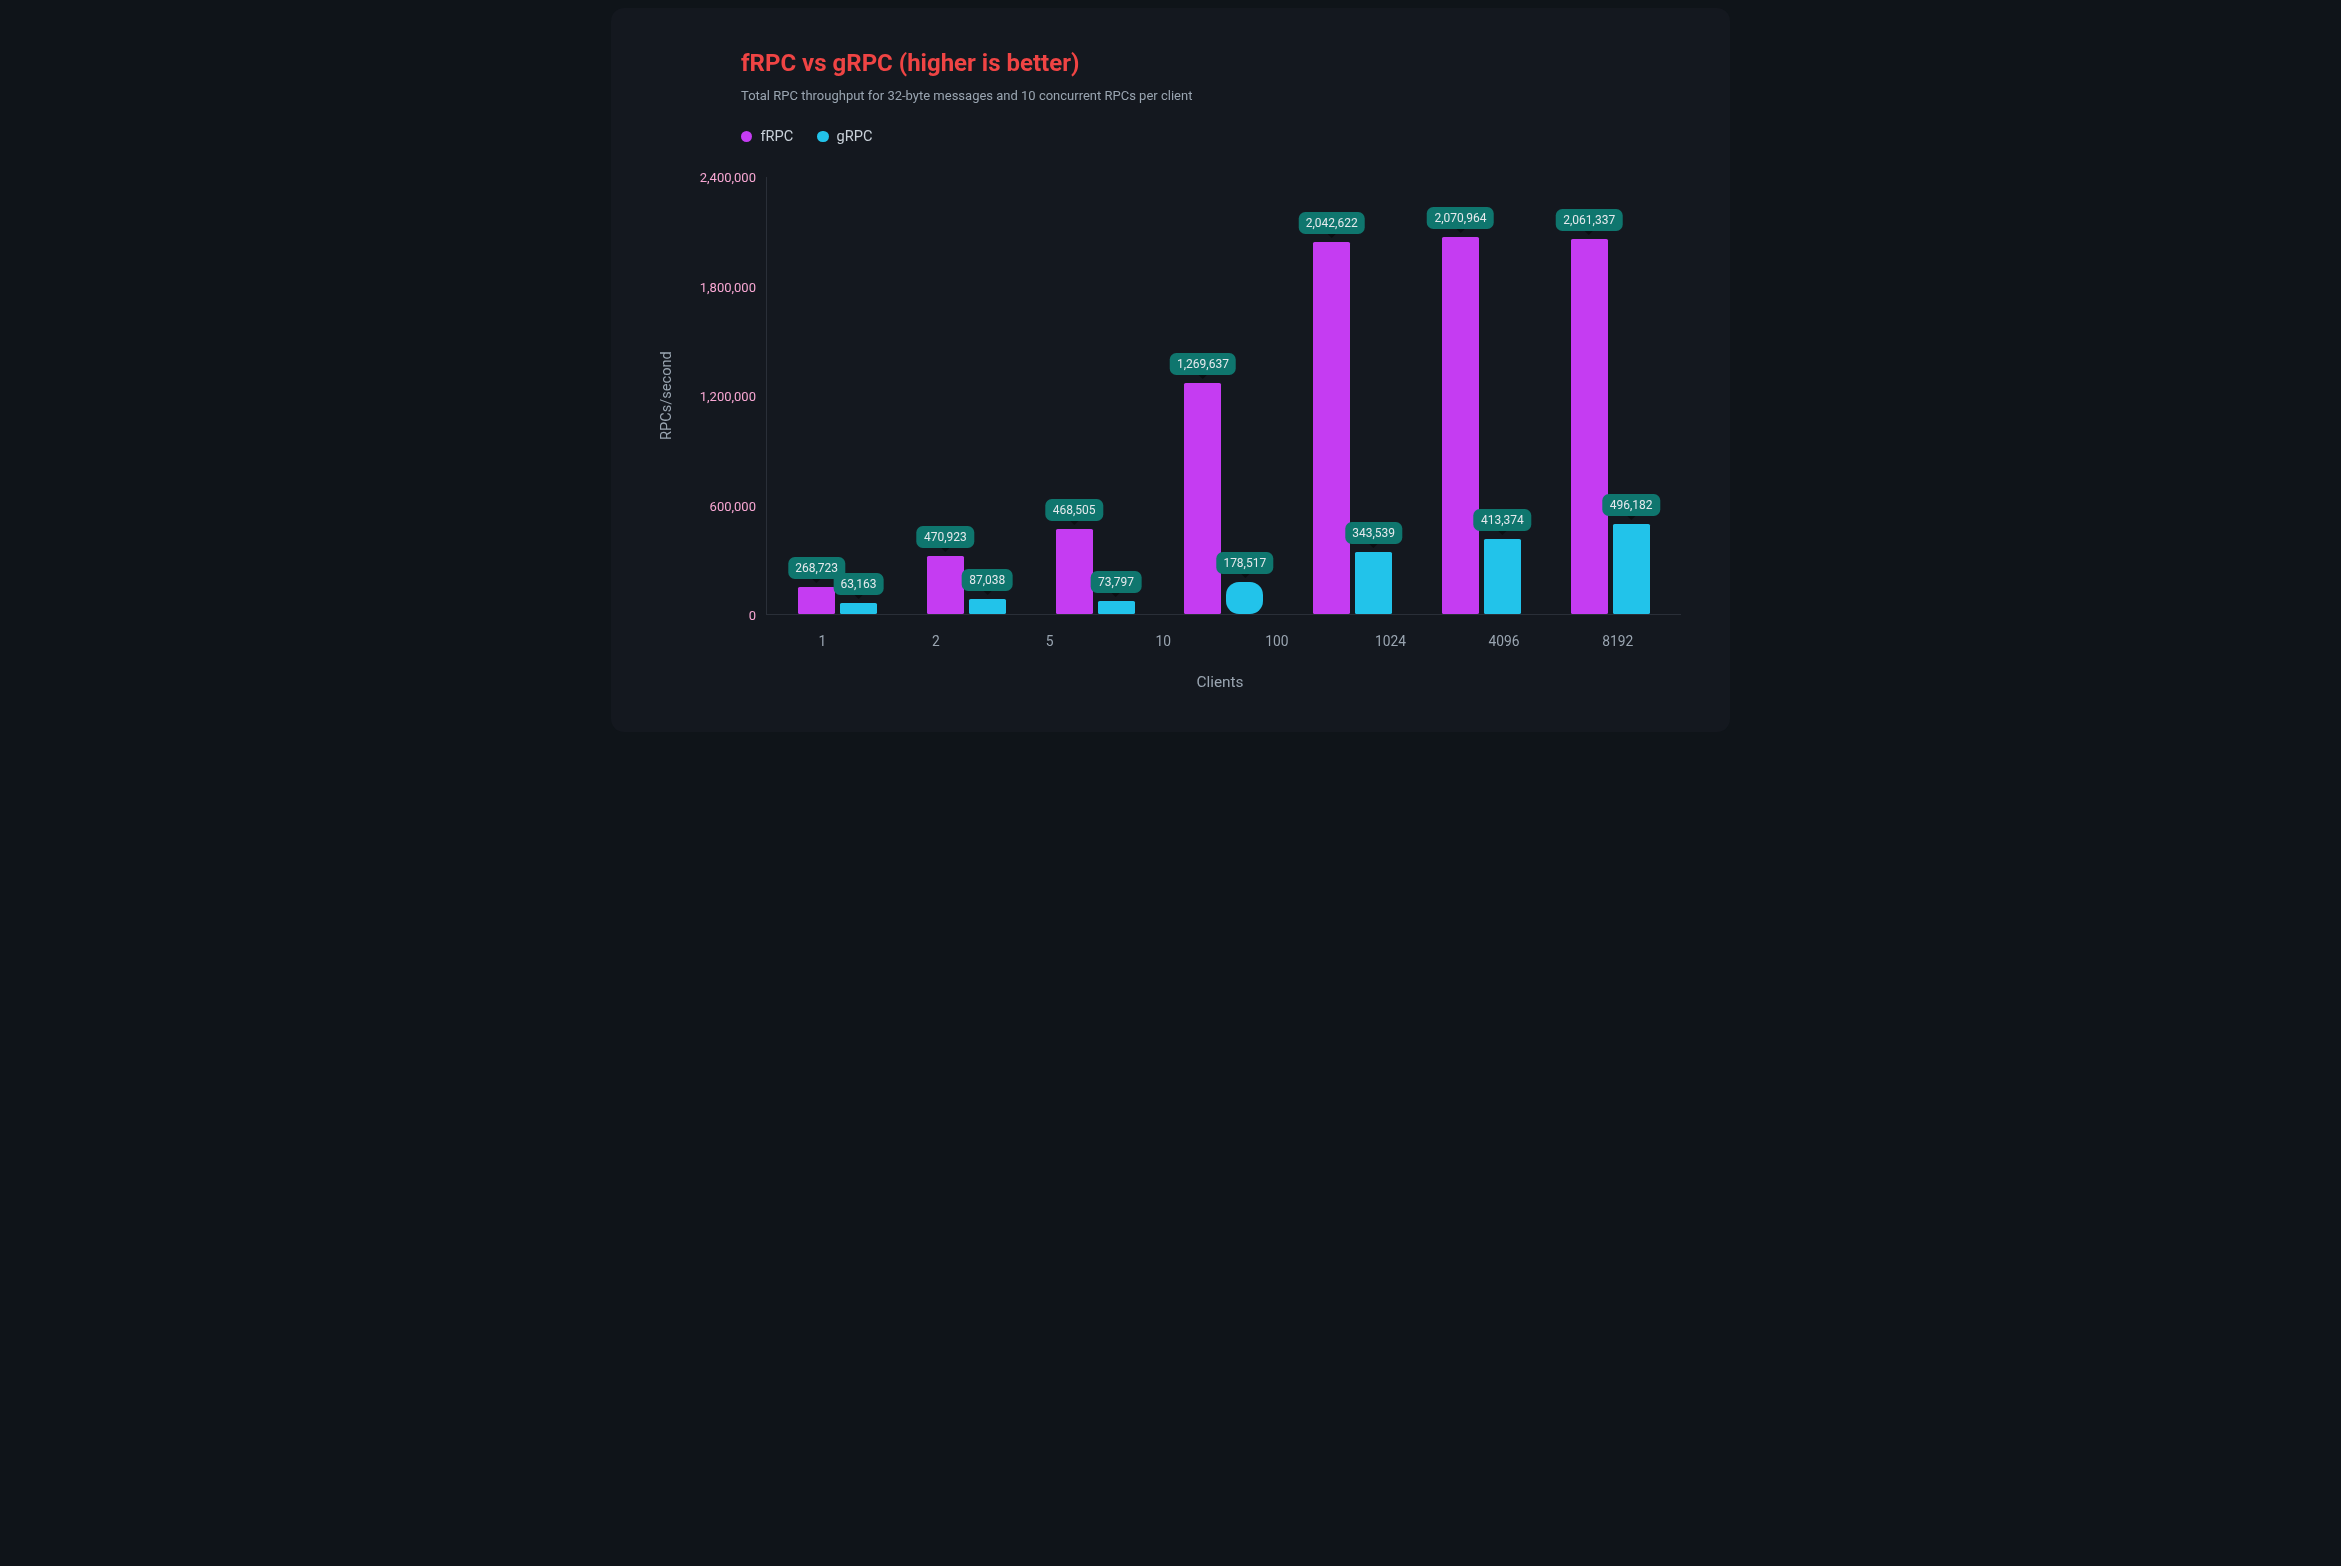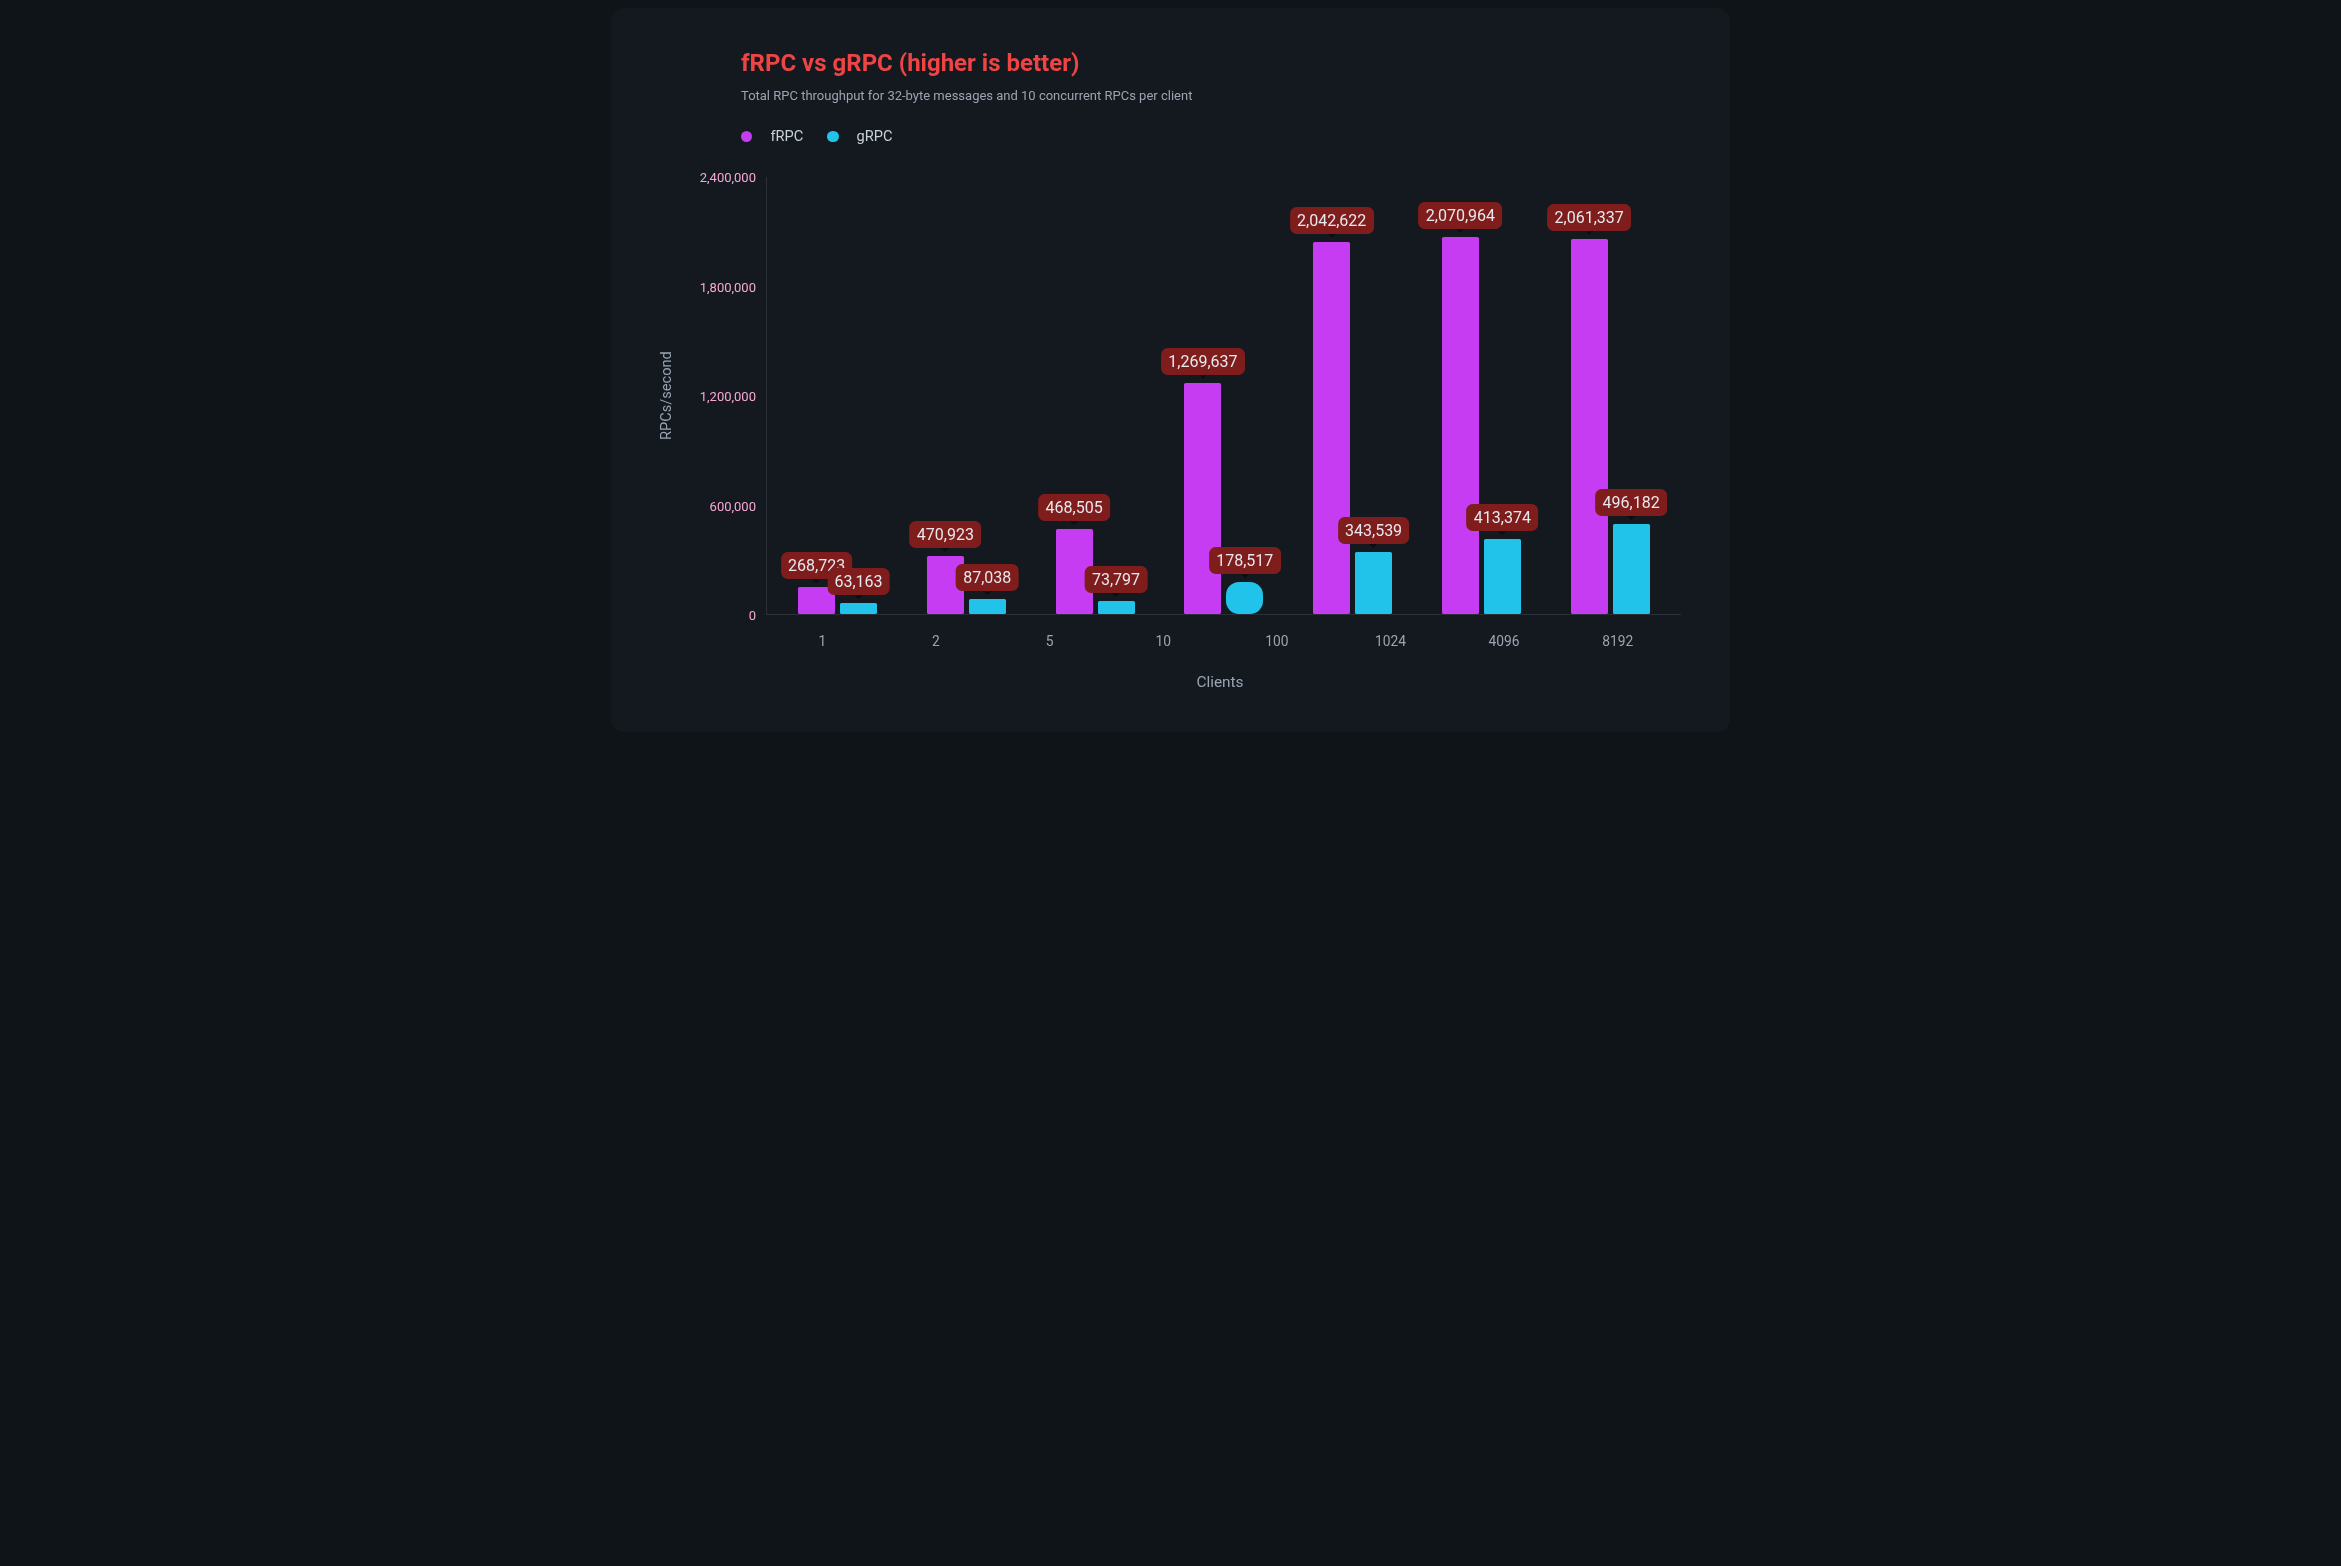--- a/index.html
+++ b/index.html
@@ -32,21 +32,21 @@
   }
   .legend {
     display: flex;
     gap: 24px;
     margin-left: 89px;
     margin-bottom: 32px;
   }
   .legend-item {
     display: flex;
     align-items: center;
-    gap: 18px;
+    gap: 8px;
   }
   .legend-dot {
     width: 11.4px;
     height: 11.4px;
     border-radius: 50%;
   }
   .legend-label {
     color: #c9d1d9;
     font-size: 14.6px;
   }
@@ -104,23 +104,23 @@
     position: relative;
     border-radius: 1.6px 1.6px 1.6px 1.6px;
   }
   .bar.frpc { background: #c53cf2; }
   .bar.grpc { background: #22c3ea; }
   .value-label {
     position: absolute;
     bottom: 100%;
     left: 50%;
     transform: translateX(-50%);
-    background: #7f1d1d;
+    background: #0f766e;
     color: #e6e9ed;
-    font-size: 16px;
+    font-size: 12px;
     padding: 4px 7.3px;
     border-radius: 6.5px;
     white-space: nowrap;
     margin-bottom: 8px;
   }
   .value-label::after {
     content: "";
     position: absolute;
     top: 100%;
     left: 50%;

